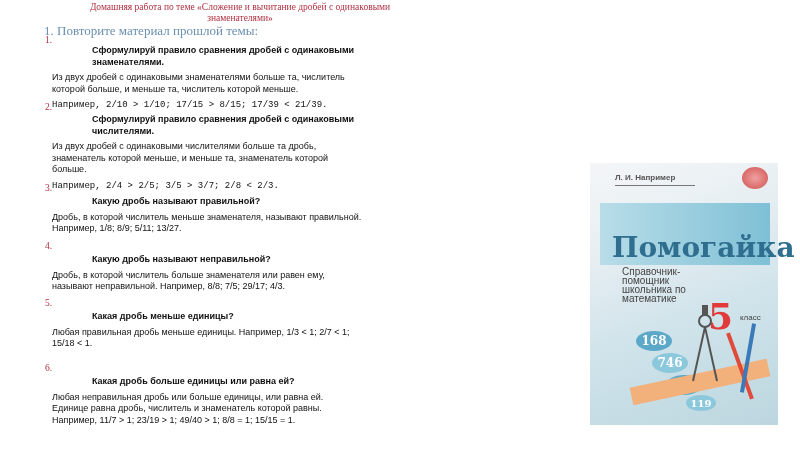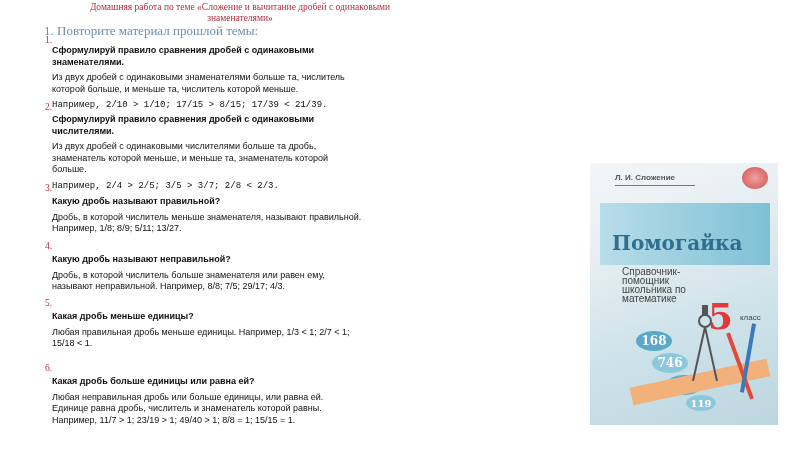--- a/index.html
+++ b/index.html
@@ -1,28 +1,28 @@
 <!DOCTYPE html>
 <html><head>
 <meta charset="utf-8">
 <style>
   html,body{margin:0;padding:0;background:#fff;}
   body{width:800px;height:450px;position:relative;overflow:hidden;font-family:"Liberation Sans",sans-serif;color:#111;}
   .title{position:absolute;left:70px;top:2px;width:340px;text-align:center;font-family:"Liberation Serif",serif;font-size:9.5px;color:#b03040;line-height:11px;}
   .intro{position:absolute;left:44px;top:23px;font-family:"Liberation Serif",serif;font-size:13px;color:#6a8fb0;}
   .num{position:absolute;left:45px;font-family:"Liberation Serif",serif;font-size:9.5px;color:#b03040;}
   .block{position:absolute;left:52px;width:310px;font-size:9px;line-height:11.5px;}
-  .q{font-weight:bold;margin-bottom:4px;}
+  .q{font-weight:bold;margin-bottom:4px;margin-left:40px;}
   .ex{margin-top:5px;font-family:Liberation Mono, monospace;}
   .cover{position:absolute;left:590px;top:163px;width:188px;height:262px;background:linear-gradient(160deg,#f4f6f8 0%,#e6eef2 30%,#cfe3ea 60%,#bcd6df 100%);}
   .author{position:absolute;left:25px;top:10px;font-size:8px;font-weight:bold;color:#555;border-bottom:1px solid #777;padding-bottom:3px;width:80px;}
   .logo{position:absolute;right:10px;top:4px;width:26px;height:22px;border-radius:50%;background:radial-gradient(#f0a0a0,#d05050);}
   .band{position:absolute;left:10px;top:40px;width:170px;height:62px;background:linear-gradient(90deg,#b8dde8,#7fc0d6);}
   .t1{position:absolute;left:22px;top:42px;font-family:"DejaVu Serif",serif;font-weight:bold;font-size:22px;color:#fff;-webkit-text-stroke:1px #4a7fa0;}
-  .t2{position:absolute;left:22px;top:68px;font-family:"DejaVu Serif",serif;font-weight:bold;font-size:20px;color:#2f6e8e;}
+  .t2{position:absolute;left:22px;top:68px;font-family:"DejaVu Serif",serif;font-weight:bold;font-size:28px;color:#2f6e8e;}
   .sub{position:absolute;left:32px;top:104px;font-size:10px;color:#444;line-height:9px;}
   .grade{position:absolute;left:118px;top:132px;font-family:"DejaVu Serif",serif;font-weight:bold;font-size:36px;color:#e23a3a;}
   .klass{position:absolute;left:150px;top:150px;font-size:8px;color:#444;}
   .bub{position:absolute;border-radius:50%;background:#5ba8c8;color:#fff;font-family:"DejaVu Serif",serif;font-weight:bold;font-size:12px;display:flex;align-items:center;justify-content:center;width:36px;height:20px;margin-left:40px;}
   .ruler{position:absolute;left:40px;top:210px;width:140px;height:18px;background:#f2b07a;transform:rotate(-12deg);}
   .pencil{position:absolute;width:4px;height:70px;transform:rotate(-20deg);}
 </style>
 </head>
 <body>
 
@@ -61,21 +61,21 @@
   <div>Любая правильная дробь меньше единицы. Например, 1/3 &lt; 1; 2/7 &lt; 1; 15/18 &lt; 1.</div>
 </div>
 
 <div class="num" style="top:363px">6.</div>
 <div class="block" style="top:376px">
   <div class="q">Какая дробь больше единицы или равна ей?</div>
   <div>Любая неправильная дробь или больше единицы, или равна ей. Единице равна дробь, числитель и знаменатель которой равны. Например, 11/7 &gt; 1; 23/19 &gt; 1; 49/40 &gt; 1; 8/8 = 1; 15/15 = 1.</div>
 </div>
 
 <div class="cover">
-  <div class="author">Л. И. Сложение</div>
+  <div class="author">Л. И. Например</div>
   <div class="logo"></div>
   <div class="band"></div>
   <div class="t2">Помогайка</div>
   <div class="sub" style="width:80px">Справочник-помощник школьника по математике</div>
   <div class="grade">5</div>
   <div class="klass">класс</div>
   <div class="bub" style="left:6px;top:168px">168</div>
   <div class="bub" style="left:22px;top:190px;background:#8cc8dc">746</div>
   <div class="bub" style="left:36px;top:212px">804</div>
   <div class="bub" style="left:56px;top:232px;background:#8cc8dc;width:30px;height:16px;font-size:10px">119</div>

